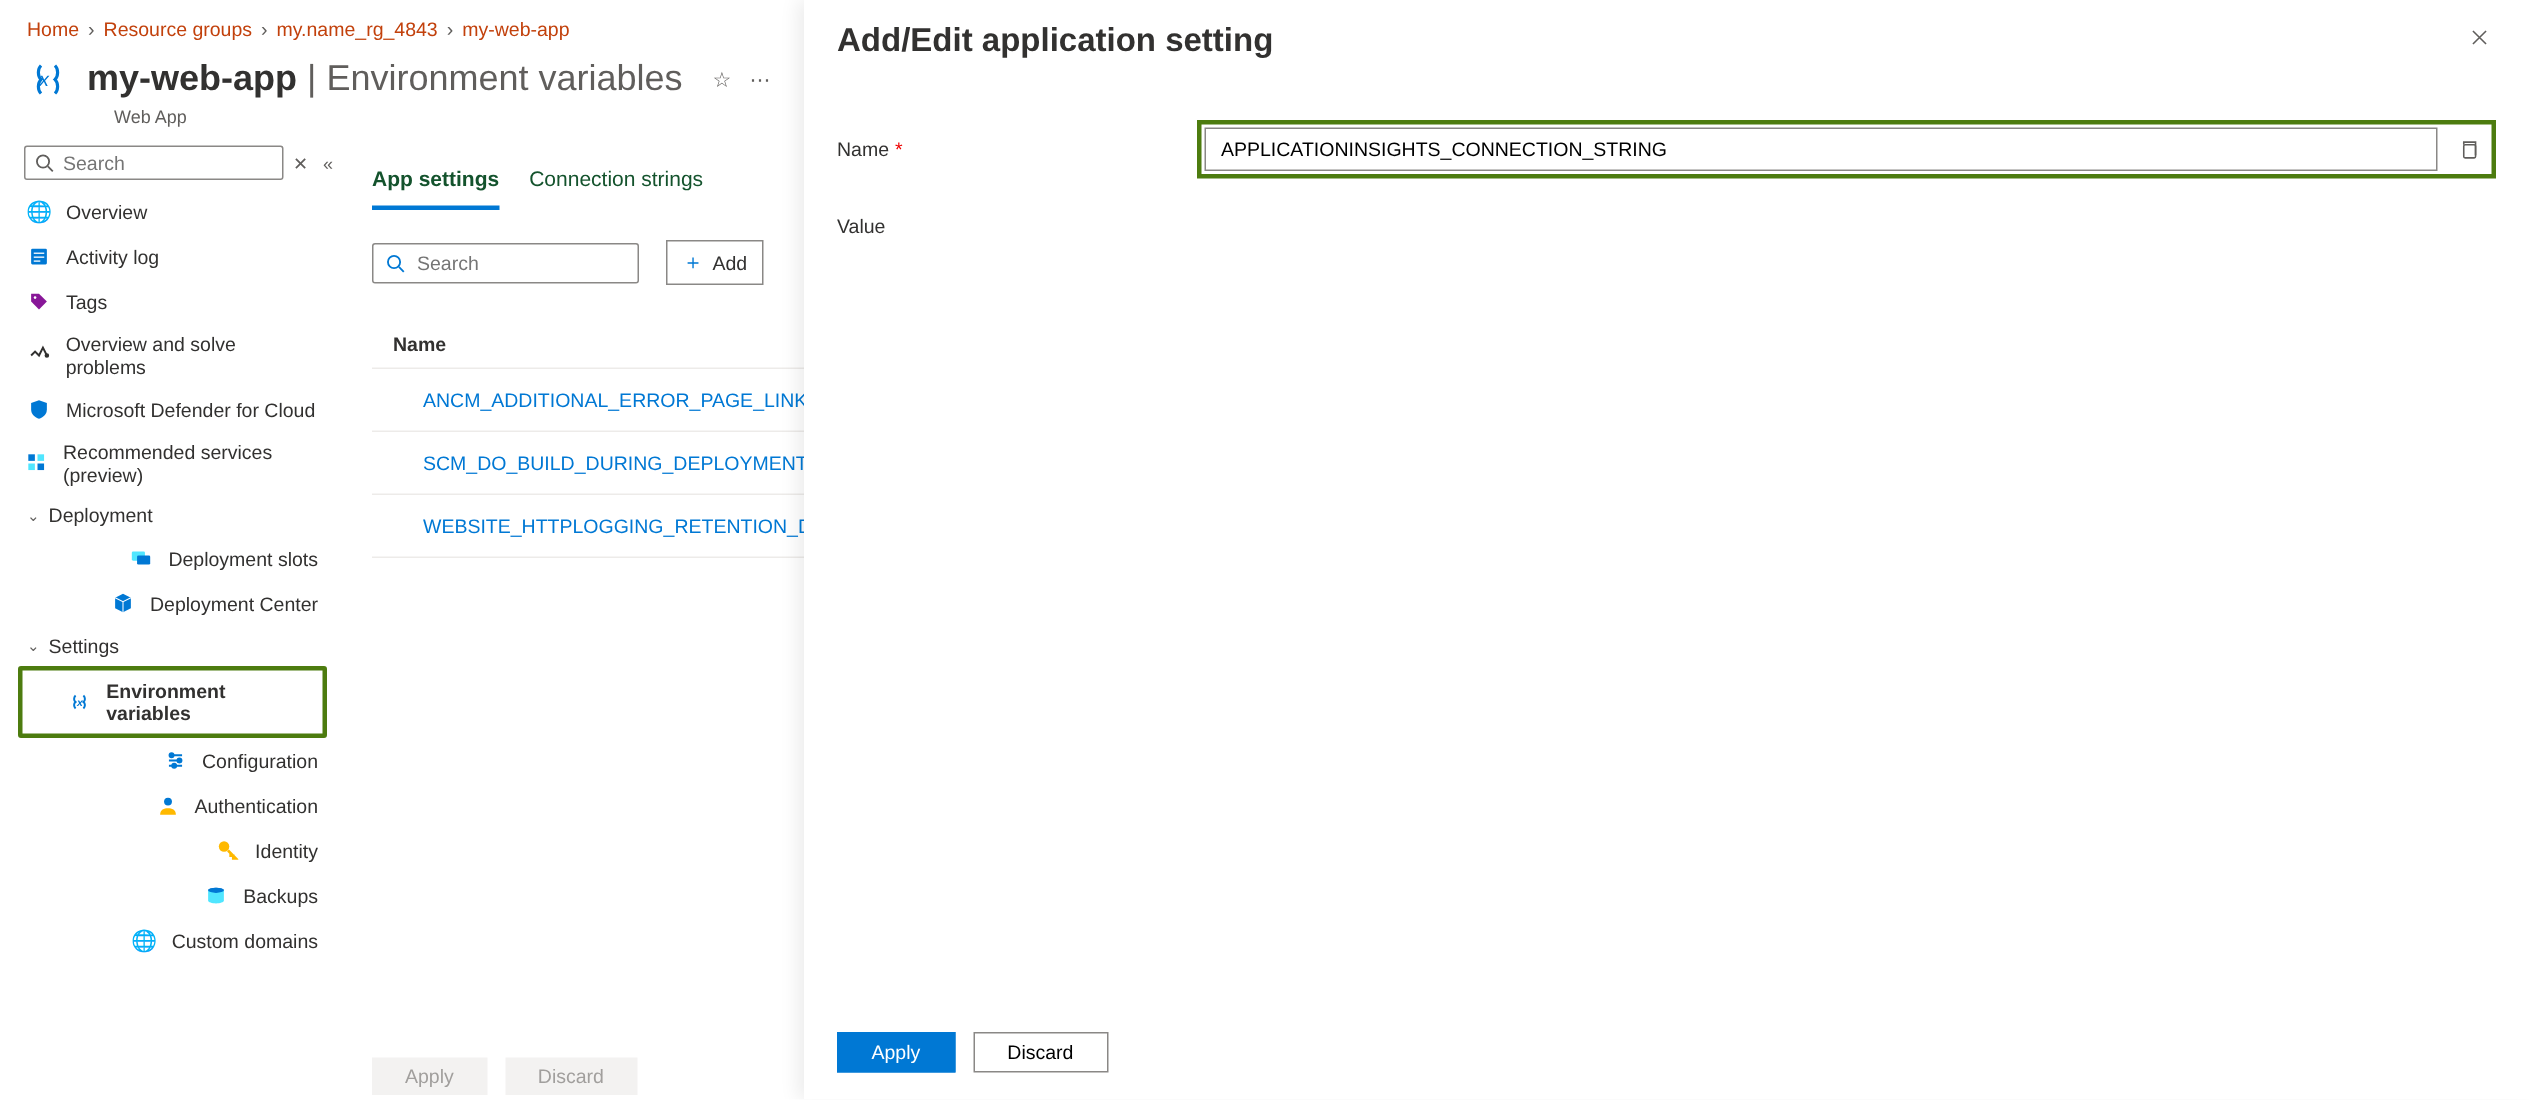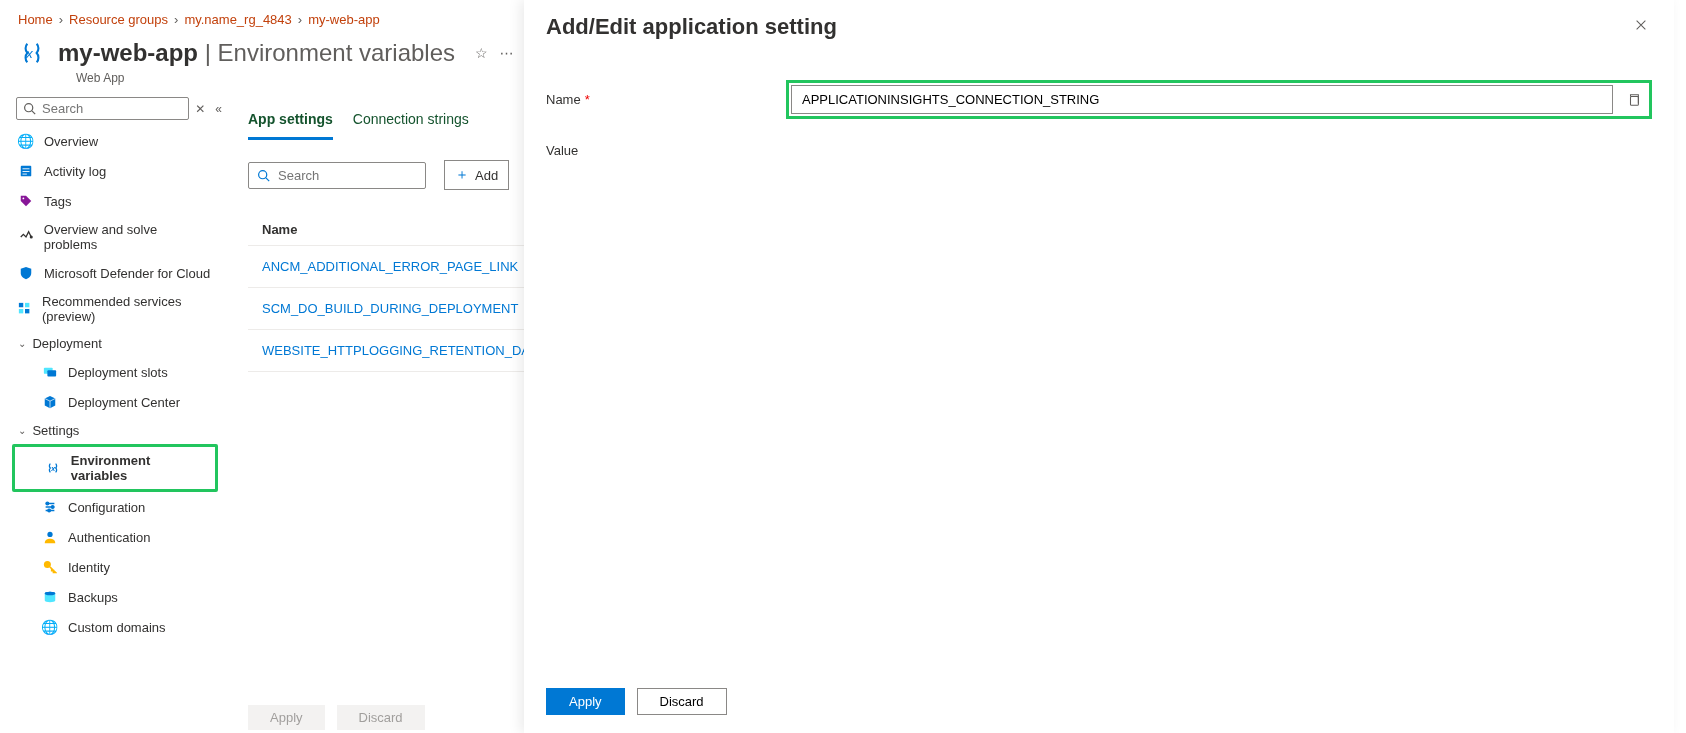--- a/index.html
+++ b/index.html
@@ -22,48 +22,48 @@
 .search-box { flex:1; display: flex; align-items: center; border: 1px solid #8a8886; border-radius: 2px; padding: 3px 6px; gap: 6px; background:#fff; }
 .search-box input { border: none; outline: none; width: 100%; font-size: 13px; background: transparent; }
 .pin-icon { color:#605e5c; font-size:12px; }
 .collapse-icon { color:#605e5c; font-size:12px; margin-left:4px; }
 
 .nav-scroll { max-height: 580px; overflow-y: auto; padding-right: 4px; }
 .nav-scroll::-webkit-scrollbar { width: 8px; }
 .nav-scroll::-webkit-scrollbar-thumb { background:#c8c6c4; border-radius:4px; }
 .nav-item { display: flex; align-items: center; gap: 10px; padding: 6px 6px; border-radius: 2px; cursor: pointer; font-size: 13px; color:#323130; min-height: 30px; }
 .nav-item .nav-ico { width: 16px; height:16px; display:flex; align-items:center; justify-content:center; font-size:14px; }
-.nav-item.indent { padding-left: 30px; }
+.nav-item.indent { padding-left: 30px; justify-content: flex-end; }
 .nav-item.selected { background:#fff; font-weight:600; }
 .nav-section { display:flex; align-items:center; gap:6px; padding:6px 6px; font-size:13px; cursor:pointer; color:#323130; }
 .nav-section .chev { font-size:10px; color:#605e5c; }
-.highlight-red { border: 3px solid #22c55e; }
+.highlight-red { border: 3px solid #4d7c0f; }
 
 .main { flex: 1; padding: 0 20px; position: relative; }
 .tabs { display:flex; gap: 20px; border-bottom: none; margin-top: 8px; }
 .tab { padding: 8px 0 10px; font-size: 14px; cursor:pointer; color:#14532d; }
 .tab.active { font-weight:600; border-bottom: 3px solid #0078d4; }
 
 .toolbar-row { display:flex; align-items:center; gap: 18px; margin-top: 20px; }
 .settings-search { display:flex; align-items:center; border:1px solid #8a8886; padding:5px 8px; width: 178px; gap:8px; border-radius:2px; }
 .settings-search input { border:none; outline:none; width:100%; font-size:13px; }
 .add-btn { display:flex; align-items:center; gap:6px; border:1px solid #8a8886; background:#fff; padding:5px 10px; font-size:13px; cursor:pointer; color:#323130; }
 .add-btn .plus { color:#0078d4; font-size:14px; }
 
 .settings-table { margin-top: 24px; }
 .settings-head { padding: 8px 14px; font-size:13px; font-weight:600; color:#323130; }
 .settings-row { border-top:1px solid #edebe9; padding: 13px 14px; }
-.settings-row a { font-size: 13px; }
+.settings-row a { font-size: 13px; margin-left: 20px; }
 .settings-row:last-child { border-bottom:1px solid #edebe9; }
 
 .footer-bar { position:absolute; bottom:10px; left:20px; display:flex; gap:12px; }
 .footer-btn { padding:5px 22px; font-size:13px; border:none; background:#f3f2f1; color:#a19f9d; cursor:default; }
 .footer-btn.apply { }
 
-.panel { position:absolute; top:0; right:12px; width:1150px; height:733px; background:#fff; box-shadow:-4px 0 12px rgba(0,0,0,0.08); padding: 14px 22px 0 22px; }
+.panel { position:absolute; top:0; right:0; width:1150px; height:733px; background:#fff; box-shadow:-4px 0 12px rgba(0,0,0,0.08); padding: 14px 22px 0 22px; }
 .panel-head { display:flex; align-items:flex-start; justify-content:space-between; }
 .panel-title { font-size:22px; font-weight:600; }
 .close-x { font-size:16px; color:#605e5c; cursor:pointer; padding:4px; }
 
 .form-row { display:flex; align-items:center; margin-top: 24px; gap: 20px; }
 .form-label { width: 220px; font-size:13px; color:#323130; display:flex; align-items:center; gap:4px; }
 .req { color:#e00; }
 .form-field-wrap { flex:1; display:flex; align-items:center; gap:8px; position:relative; }
 .form-input { flex:1; border:1px solid #8a8886; padding:6px 10px; font-size:13px; background:#fff; }
 .copy-btn { width:26px; height:26px; display:flex; align-items:center; justify-content:center; cursor:pointer; color:#605e5c; border:none; background:transparent; }

